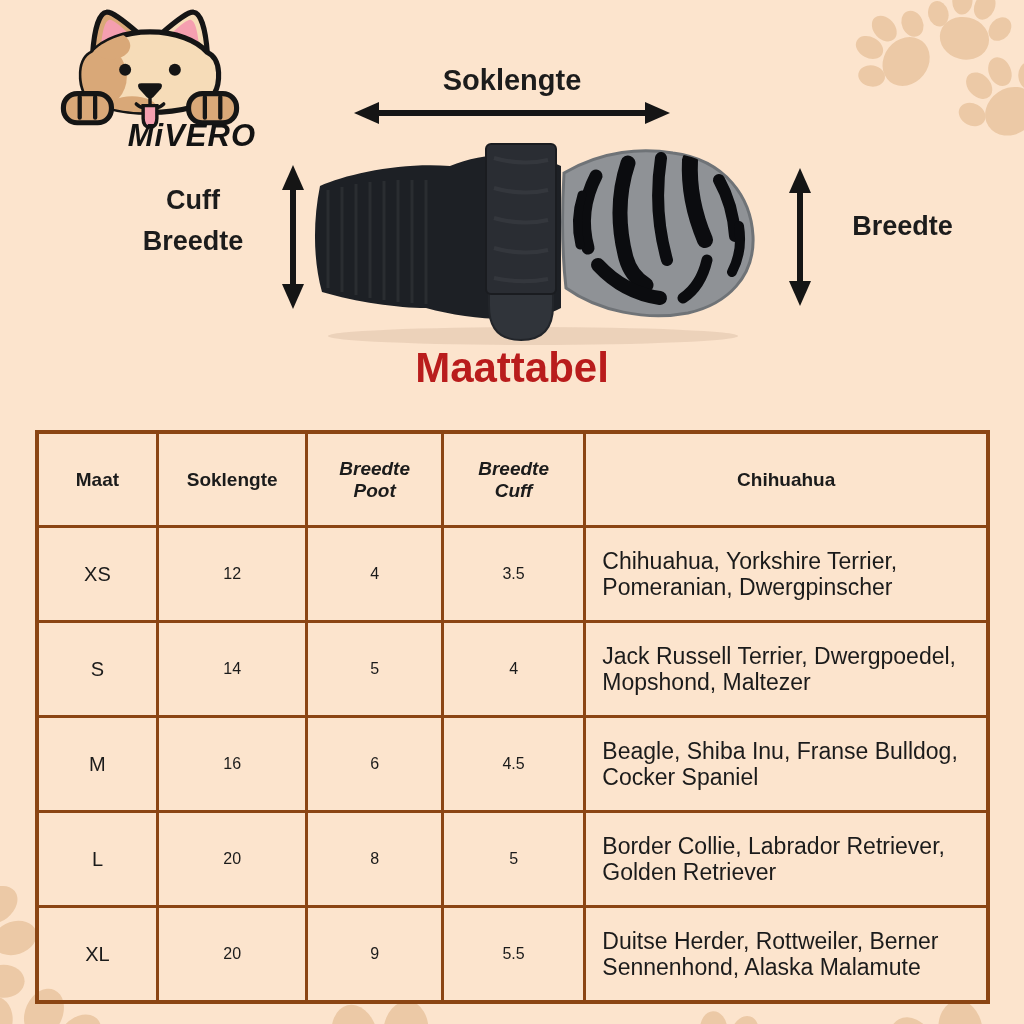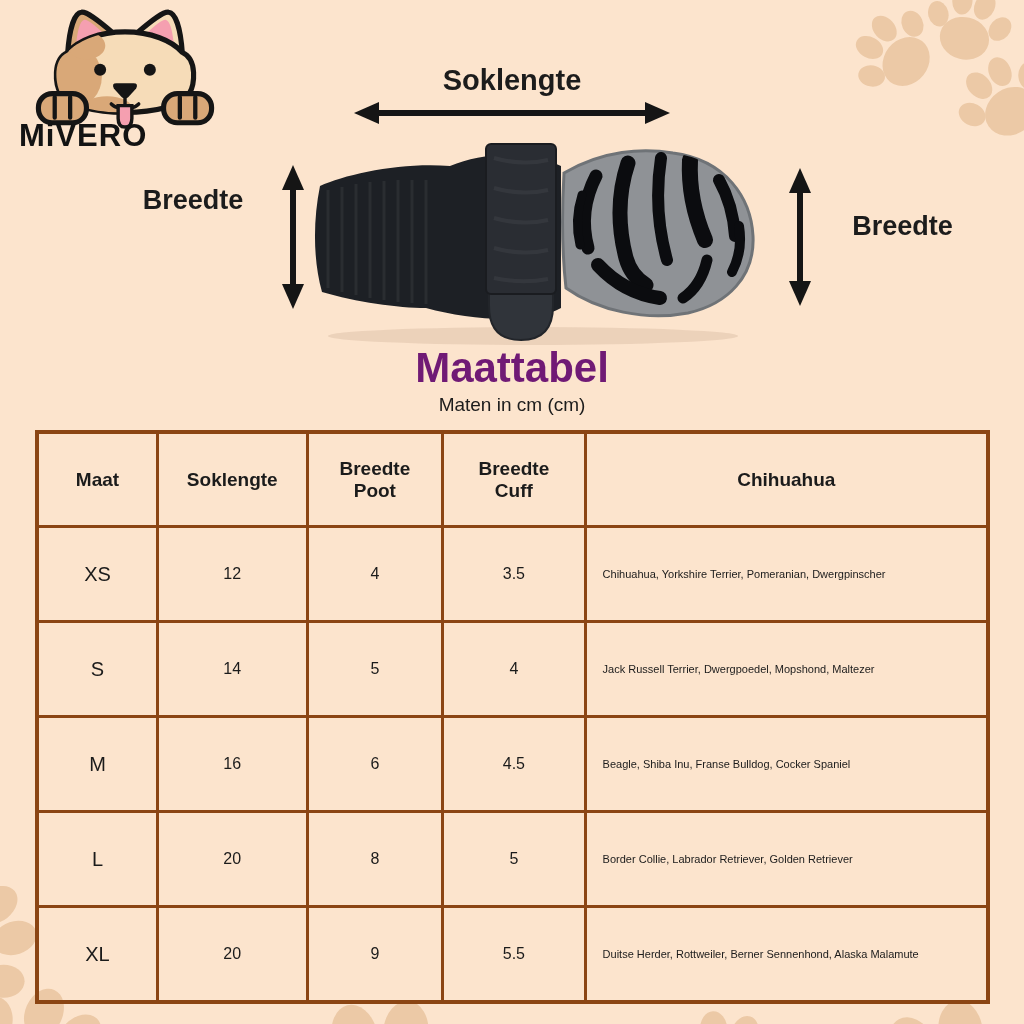--- a/index.html
+++ b/index.html
@@ -2,45 +2,45 @@
 <html><head>
 <meta charset="utf-8">
 <style>
   html,body{margin:0;padding:0;}
   body{font-family:"Liberation Sans",sans-serif;background:#FCE4CD;}
   #canvas{position:relative;width:1024px;height:1024px;overflow:hidden;background:#FCE4CD;color:#1b1b1b;}
 
   .paw{position:absolute;fill:#ECC9A6;}
 
   
-  .logo{position:absolute;left:19px;top:6px;width:212px;text-align:left;}
+  .logo{position:absolute;left:44px;top:6px;width:212px;text-align:right;font-style:italic;}
   .logo svg{display:block;margin:0 auto;}
   .brand{position:absolute;left:0;top:112px;width:212px;font-size:31px;font-weight:800;letter-spacing:1px;color:#131313;}
 
   
   .diag-label{position:absolute;font-size:27px;font-weight:600;color:#1c1c1c;text-align:center;}
   #soklengte-label{left:352px;top:64px;width:320px;font-size:29px;}
   #cuff-label{left:108px;top:180px;width:170px;line-height:41px;}
   #poot-label{left:820px;top:206px;width:165px;line-height:41px;}
 
   .arrow{position:absolute;}
 
   
-  .main-title{position:absolute;left:0;top:344px;width:1024px;text-align:center;font-size:42px;font-weight:800;color:#701a75;}
+  .main-title{position:absolute;left:0;top:344px;width:1024px;text-align:center;font-size:42px;font-weight:800;color:#b91c1c;}
   .sub-title{position:absolute;left:0;top:394px;width:1024px;text-align:center;font-size:19px;font-weight:500;color:#1c1c1c;}
 
   
   table.size-table{position:absolute;left:35px;top:430px;width:955px;border-collapse:collapse;background:transparent;border-radius:11px;}
   table.size-table th,table.size-table td{border:3px solid #8B4513;text-align:center;vertical-align:middle;color:#1b1b1b;}
   table.size-table{border:4px solid #8B4513;}
   table.size-table th{height:89px;font-size:19px;font-weight:700;}
   table.size-table td{height:90px;font-size:16px;font-weight:400;}
   table.size-table td.maat{font-weight:400;font-size:20px;}
-  table.size-table td.breed{text-align:left;padding:0 16px;font-size:11px;line-height:26px;}
-  .th-narrow{max-width:92px;margin:0 auto;}
+  table.size-table td.breed{text-align:left;padding:0 16px;font-size:23px;line-height:26px;}
+  .th-narrow{max-width:92px;margin:0 auto;font-style:italic;}
 </style>
 </head>
 <body>
 
 <div id="canvas">
 
   <svg width="0" height="0" style="position:absolute">
     <defs>
       <symbol id="paw" viewBox="0 0 100 100">
         <ellipse cx="50" cy="66" rx="27" ry="23"></ellipse>
@@ -151,28 +151,28 @@
     <polygon points="13,146 2,121 24,121" fill="#151515"></polygon>
   </svg>
   <svg class="arrow" style="left:787px;top:166px" width="26" height="142" viewBox="0 0 26 142">
     <line x1="13" y1="22" x2="13" y2="120" stroke="#151515" stroke-width="6"></line>
     <polygon points="13,2 2,27 24,27" fill="#151515"></polygon>
     <polygon points="13,140 2,115 24,115" fill="#151515"></polygon>
   </svg>
 
   <div class="diag-label" id="soklengte-label">Soklengte</div>
   <div class="diag-label" id="cuff-label">
+    <div>Cuff</div>
     <div>Breedte</div>
   </div>
   <div class="diag-label" id="poot-label">
     <div>Breedte</div>
   </div>
 
   <div class="main-title">Maattabel</div>
-  <div class="sub-title">Maten in cm (cm)</div>
 
   <table class="size-table">
     <colgroup>
       <col style="width:121px">
         <col style="width:150px">
         <col style="width:136px">
         <col style="width:143px">
         <col style="width:405px">
     </colgroup>
     <thead>

